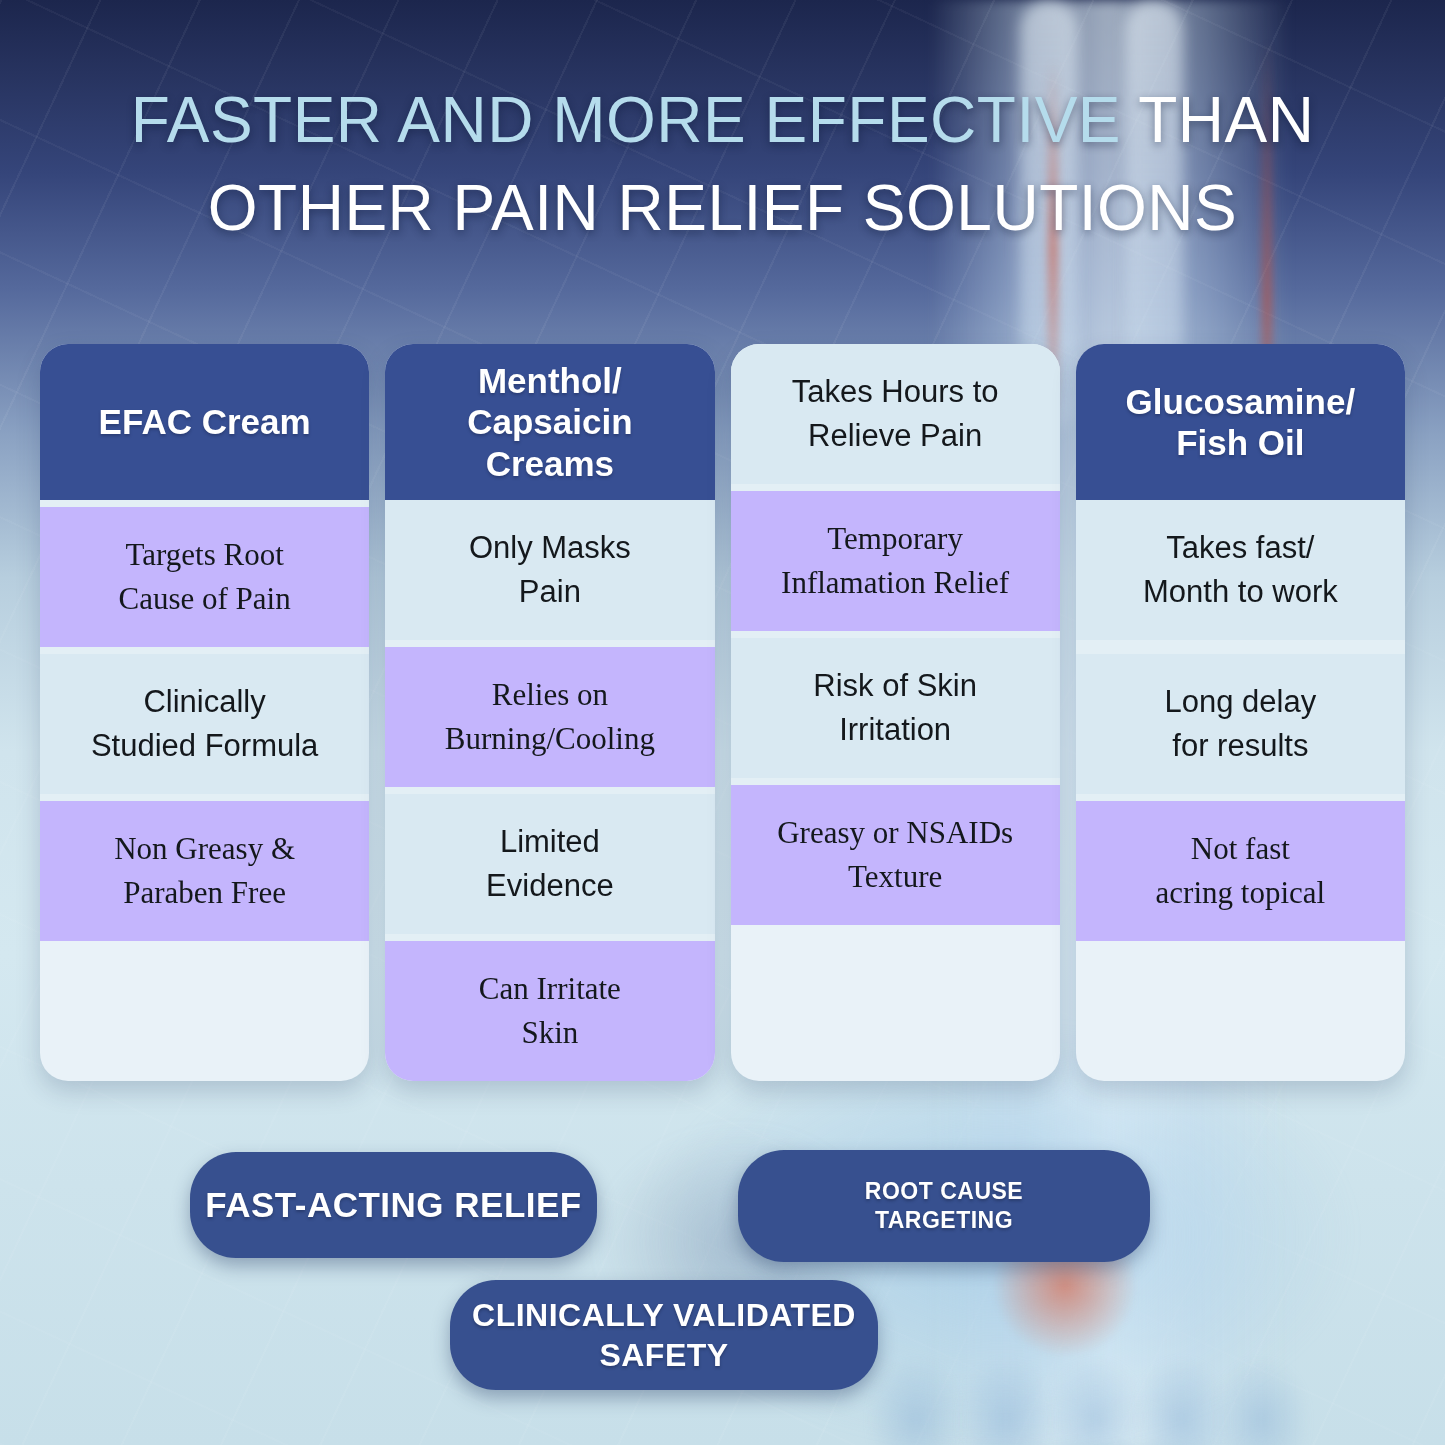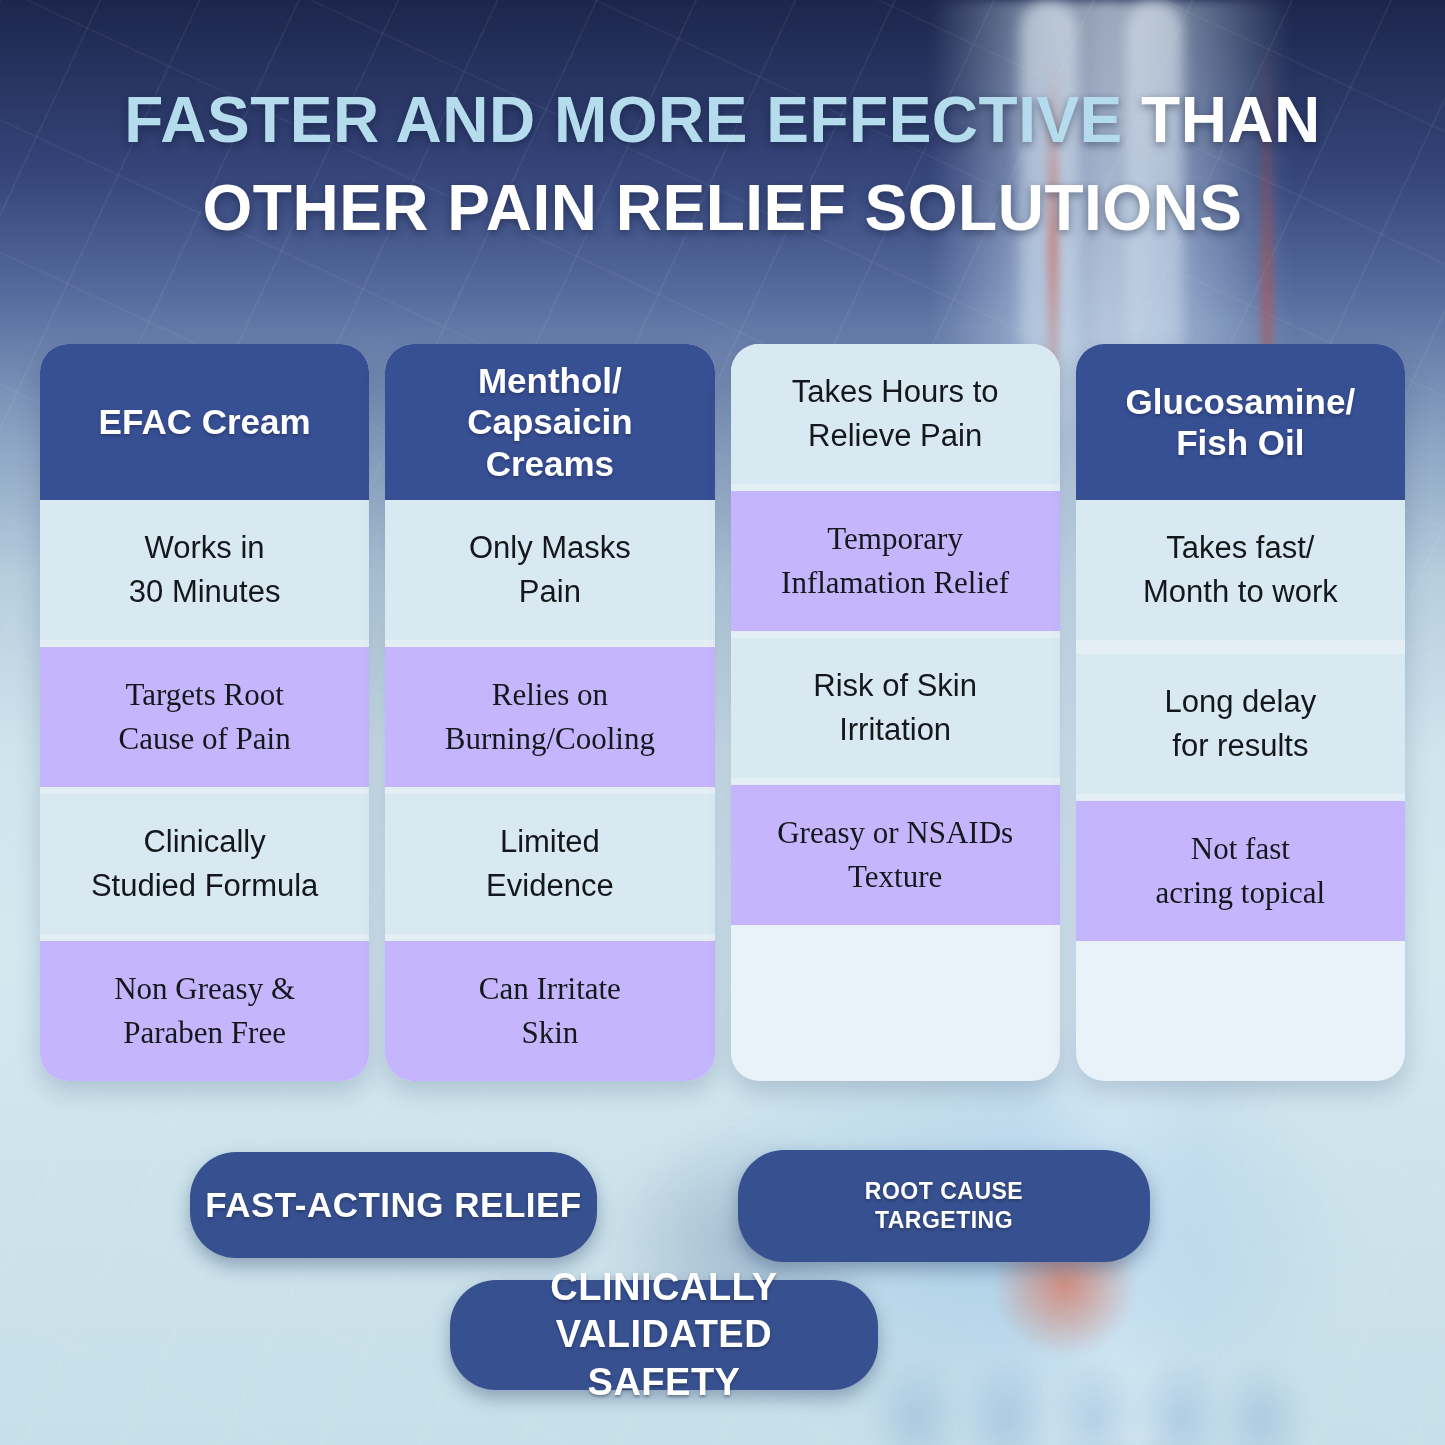--- a/index.html
+++ b/index.html
@@ -60,21 +60,21 @@
   }
   .toe-1{left:870px;} .toe-2{left:960px;} .toe-3{left:1050px;} .toe-4{left:1135px;} .toe-5{left:1215px;}
   .bg-shadow-blob{
     position:absolute;left:600px;top:1130px;width:280px;height:230px;border-radius:50%;
     background:radial-gradient(ellipse at center, rgba(110,130,160,0.35), rgba(110,130,160,0.0) 72%);
     filter:blur(10px);
   }
   
   .title{
     position:absolute;top:76px;left:0;width:100%;
-    text-align:center;font-weight:bold;font-size:64px;line-height:88px;
+    text-align:center;font-weight:normal;font-size:64px;line-height:88px;
     letter-spacing:0.5px;
     text-shadow:0 3px 8px rgba(12,22,52,0.45);
   }
   .title .hl{color:#b5dcec;}
   .title .wh{color:#ffffff;}
   
   .table{
     position:absolute;left:40px;top:344px;width:1365px;
     display:grid;grid-template-columns:repeat(4,1fr);gap:16px;
   }
@@ -101,21 +101,21 @@
   
   .badge{
     position:absolute;background:#37508f;color:#ffffff;
     display:flex;align-items:center;justify-content:center;text-align:center;
     font-weight:bold;letter-spacing:0.5px;white-space:pre-line;
     box-shadow:0 8px 18px rgba(25,45,90,0.35);
     text-shadow:0 2px 3px rgba(20,30,60,0.4);
   }
   .badge-fast{left:190px;top:1152px;width:407px;height:106px;border-radius:46px;font-size:35px;}
   .badge-root{left:738px;top:1150px;width:412px;height:112px;border-radius:46px;font-size:23px;line-height:1.25;}
-  .badge-clinical{left:450px;top:1280px;width:428px;height:110px;border-radius:46px;font-size:38px;line-height:1.25;}
+  .badge-clinical{left:450px;top:1280px;width:428px;height:110px;border-radius:46px;font-size:32px;line-height:1.25;}
 </style>
 </head>
 <body>
 
 <div class="bg-base"></div>
 <div class="bg-texture"></div>
 <div class="bg-leg-beam"></div>
 <div class="bg-bone bone-1"></div>
 <div class="bg-bone bone-2"></div>
 <div class="bg-red-streak streak-1"></div>
@@ -131,22 +131,20 @@
 
 <div class="title">
   <div><span class="hl">FASTER AND MORE EFFECTIVE</span><span class="wh"> THAN</span></div>
   <div class="wh">OTHER PAIN RELIEF SOLUTIONS</div>
 </div>
 
 <div class="table">
 
   <div class="col">
     <div class="col-header">EFAC Cream</div>
-    <div class="cell cell-dark">Works in
-30 Minutes</div>
     <div class="sep"></div>
     <div class="cell cell-light">Targets Root
 Cause of Pain</div>
     <div class="sep"></div>
     <div class="cell cell-dark">Clinically
 Studied Formula</div>
     <div class="sep"></div>
     <div class="cell cell-light">Non Greasy &amp;
 Paraben Free</div>
   </div>

